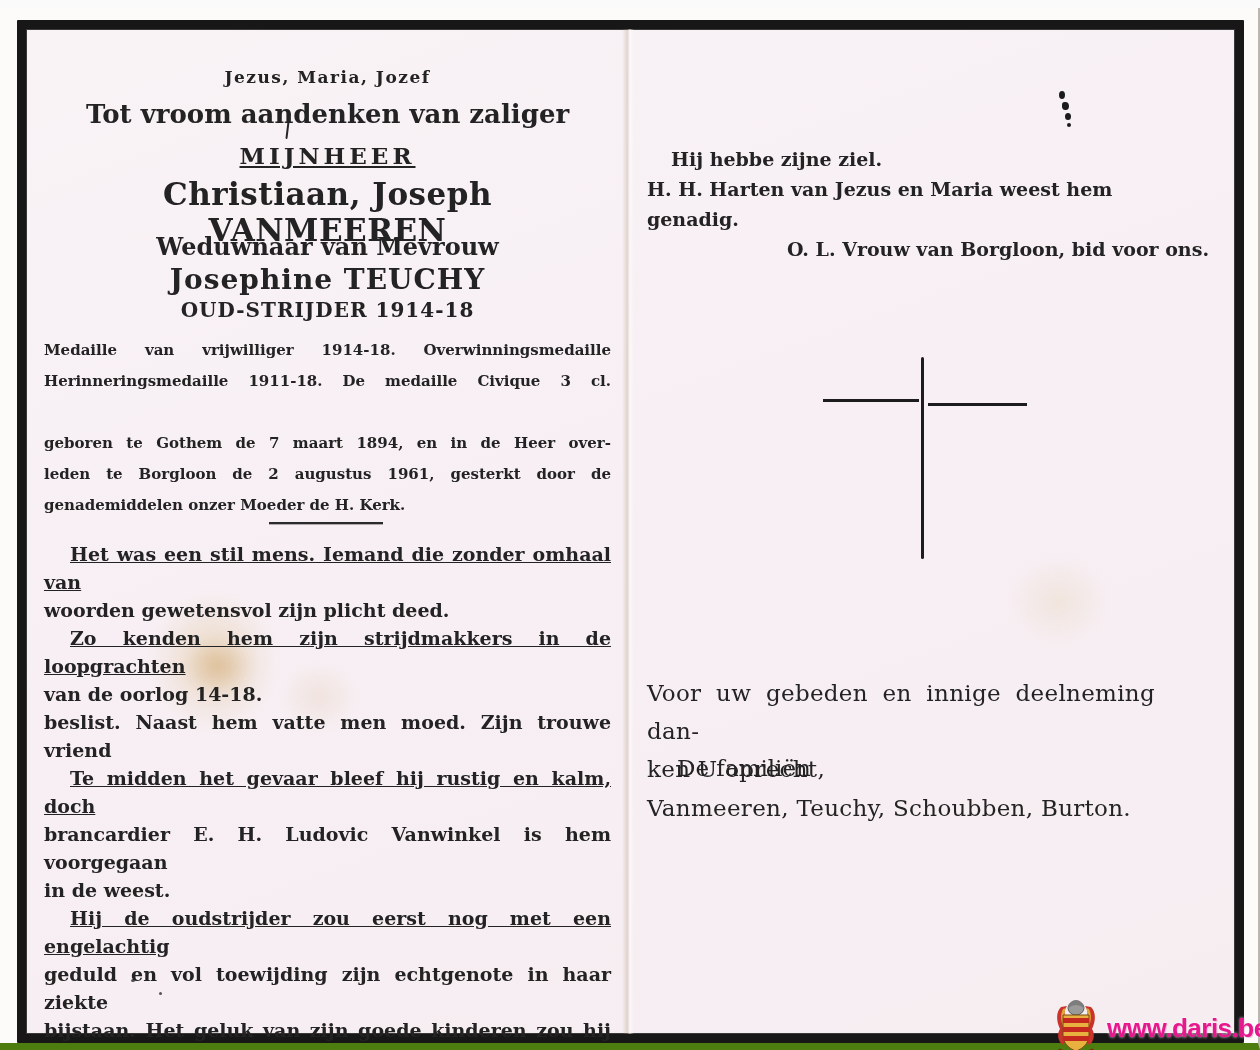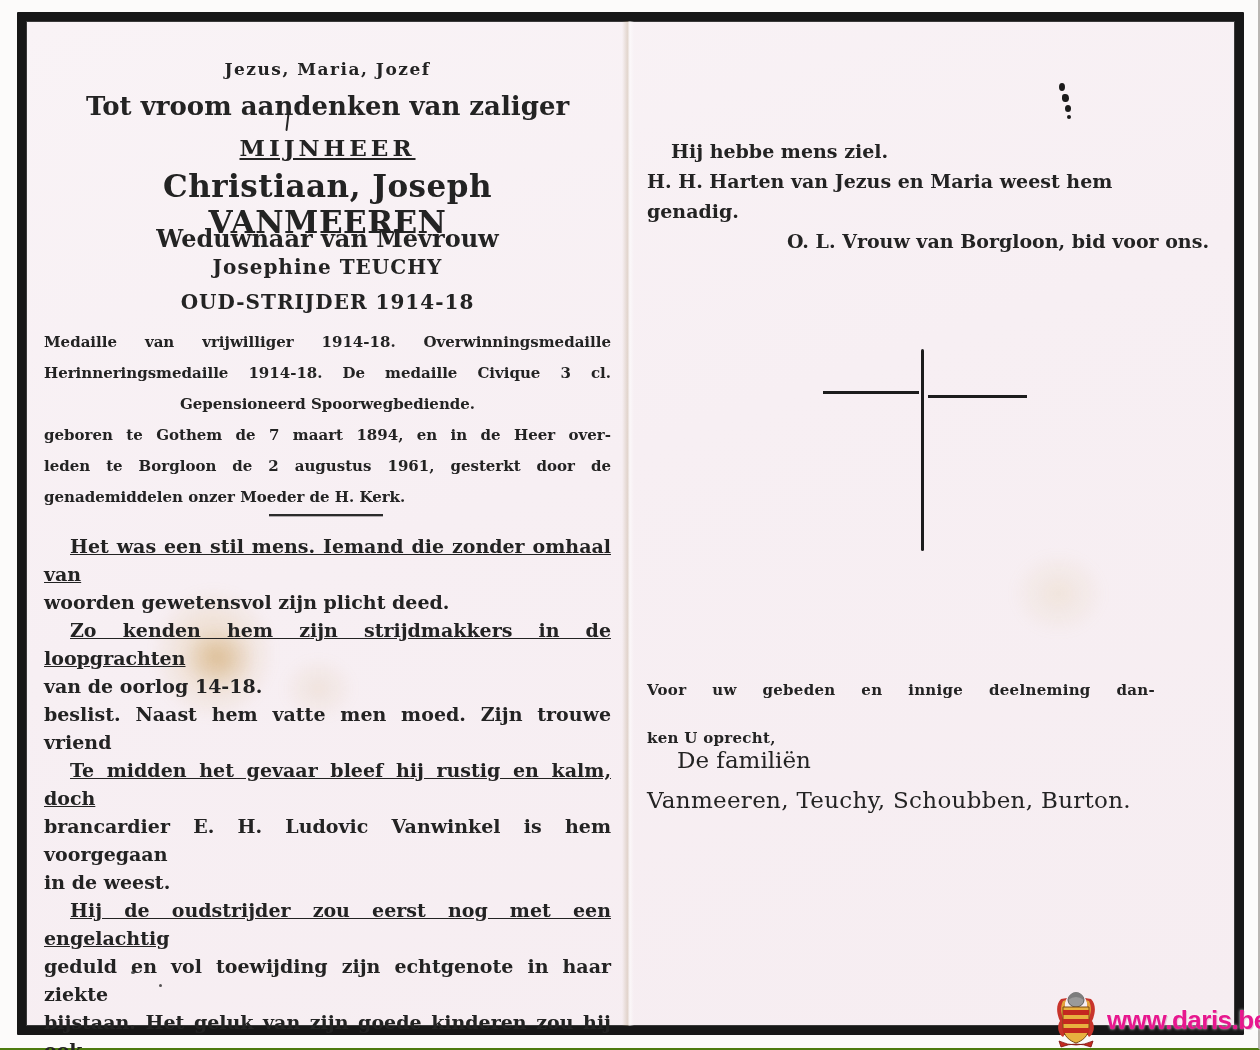--- a/index.html
+++ b/index.html
@@ -1,20 +1,20 @@
 <!DOCTYPE html>
 <html><head>
 <meta charset="utf-8">
 <style>
   * { margin:0; padding:0; box-sizing:border-box; }
   html,body { width:1260px; height:1050px; overflow:hidden; }
   body { background:#fbfafa; font-family:"DejaVu Serif", serif; color:#232323; position:relative; }
 
   .scan { position:absolute; inset:0; background:#fcfbfa;
-          border-right:2px solid #b9b6b2; border-bottom:2px solid #4d7c0f; }
+          border-right:2px solid #b9b6b2; border-bottom:7px solid #4d7c0f;margin-top:8px; }
 
   .card { position:absolute; left:17px; top:12px; width:1227px; height:1023px;
           border:9px solid #171717; border-radius:1px;
           background:linear-gradient(160deg,#f9f3f6 0%, #f7eff3 45%, #f6edf1 100%);
           box-shadow:0 0 0 1px #3a3a3a inset; }
 
   .fold { position:absolute; left:596px; top:0; width:12px; height:100%;
           background:linear-gradient(90deg, rgba(175,150,115,0) 0%, rgba(175,150,115,0.30) 45%,
                      rgba(255,255,255,0.55) 65%, rgba(175,150,115,0) 100%); }
 
@@ -32,21 +32,21 @@
   .page.right { left:621px; width:562px; }
 
   .abs { position:absolute; width:100%; }
   .ctr { text-align:center; }
 
   .invocation   { top:38px;  font-size:17px; font-weight:bold; letter-spacing:1.5px; }
   .memorial     { top:70px;  font-size:26px; font-weight:bold; }
   .honorific    { top:113px; font-size:23px; font-weight:bold; letter-spacing:4px;text-decoration:underline; }
   .deceased     { top:147px; font-size:31px; font-weight:bold; letter-spacing:.5px; }
   .widower      { top:203px; font-size:24px; font-weight:bold; }
-  .spouse       { top:234px; font-size:20px; font-weight:bold; letter-spacing:1px; }
+  .spouse       { top:234px; font-size:28px; font-weight:bold; letter-spacing:1px; }
   .veteran      { top:269px; font-size:20px; font-weight:bold; letter-spacing:1px; }
 
   .linesblock { position:absolute; width:100%; }
   .linesblock .line { line-height:31px; font-size:15px; font-weight:bold; }
   .line.fill { text-align:justify; text-align-last:justify; }
   .medals { top:306px; }
   .medals .line:last-child { text-align:center; }
   .dates  { top:399px; }
 
   .divider { position:absolute; top:493px; left:225px; width:114px; height:0;
@@ -62,21 +62,21 @@
   .prayer-1 { padding-left:24px; }
   .prayer-3 { padding-left:40px;text-align:right; }
 
   .cross { position:absolute; top:0; left:0; width:100%; height:100%; pointer-events:none; }
   .cross div { position:absolute; background:#1c1c1c; }
   .cross .vbar { left:274px; top:328px; width:3px; height:202px; border-radius:2px; }
   .cross .hbar-l { left:176px; top:370px; width:96px; height:3px; }
   .cross .hbar-r { left:281px; top:374px; width:99px; height:3px; }
 
   .thanks { top:645px; width:508px; }
-  .thanks .line { font-size:15px; font-weight:bold; line-height:48px; letter-spacing:.3px; }
+  .thanks .line { font-size:23px; font-weight:normal; line-height:38px; letter-spacing:.3px; }
 
   .families-label { top:726px; padding-left:30px; font-size:23px; }
   .family-names   { top:766px; font-size:23px; letter-spacing:.3px; }
 
   .printer { position:absolute; top:908px; left:326px; width:200px; text-align:center; }
   .printer .dotted { border-top:3px dotted #2e2e2e; height:0; margin-bottom:6px; }
   .printer .credit { font-size:19px; font-weight:bold; }
 
   
   .inkmark { position:absolute; }
@@ -118,22 +118,21 @@
       <div class="abs ctr deceased">Christiaan, Joseph VANMEEREN</div>
 
       <div class="abs ctr widower">Weduwnaar van Mevrouw</div>
 
       <div class="abs ctr spouse">Josephine TEUCHY</div>
 
       <div class="abs ctr veteran">OUD-STRIJDER 1914-18</div>
 
       <div class="linesblock medals">
           <div class="line fill first">Medaille van vrijwilliger 1914-18. Overwinningsmedaille</div>
-          <div class="line fill">Herinneringsmedaille 1914-18. De medaille Civique 3 cl.</div>
-          <div class="line">Gepensioneerd Spoorwegbediende.</div>
+          <div class="line fill">Herinneringsmedaille 1911-18. De medaille Civique 3 cl.</div>
         </div>
 
       <div class="linesblock dates">
           <div class="line fill first">geboren te Gothem de 7 maart 1894, en in de Heer over-</div>
           <div class="line fill">leden te Borgloon de 2 augustus 1961, gesterkt door de</div>
           <div class="line">genademiddelen onzer Moeder de H. Kerk.</div>
         </div>
 
       <div class="divider"></div>
 
@@ -157,21 +156,21 @@
             <div class="line fill">geduld en vol toewijding zijn echtgenote in haar ziekte</div>
             <div class="line fill">bijstaan. Het geluk van zijn goede kinderen zou hij ook</div>
           </div>
 
       </div>
     </div>
 
     <div class="page right">
 
       <div class="prayers">
-        <div class="line prayer-1">Hij hebbe mens ziel.</div>
+        <div class="line prayer-1">Hij hebbe zijne ziel.</div>
         <div class="line prayer-2">H. H. Harten van Jezus en Maria weest hem genadig.</div>
         <div class="line prayer-3">O. L. Vrouw van Borgloon, bid voor ons.</div>
       </div>
 
       <div class="cross">
         <div class="vbar"></div>
         <div class="hbar-l"></div>
         <div class="hbar-r"></div>
       </div>
 

